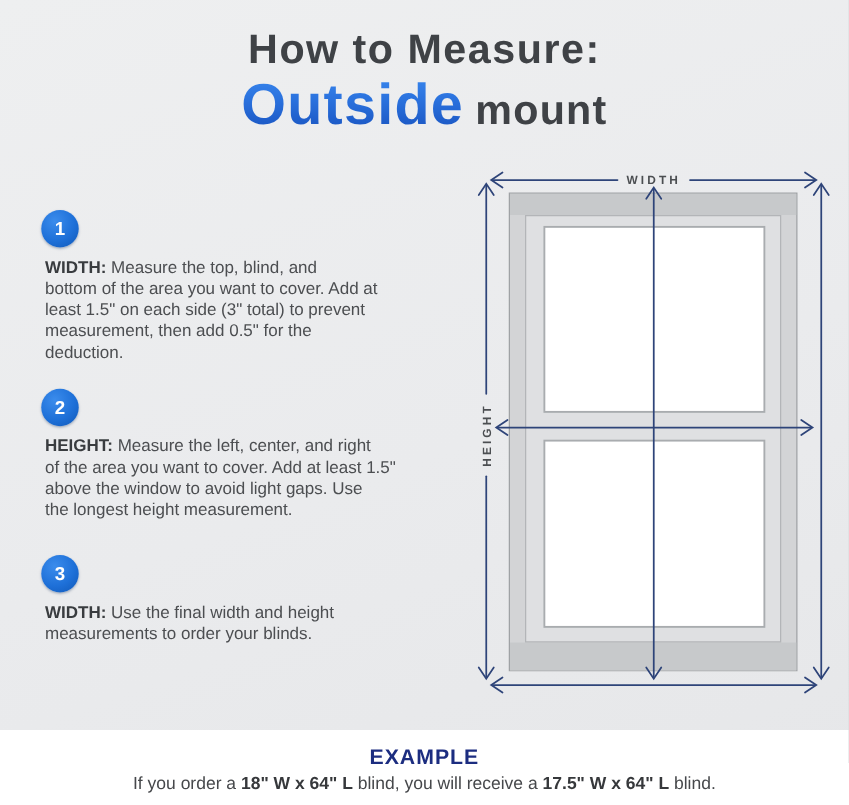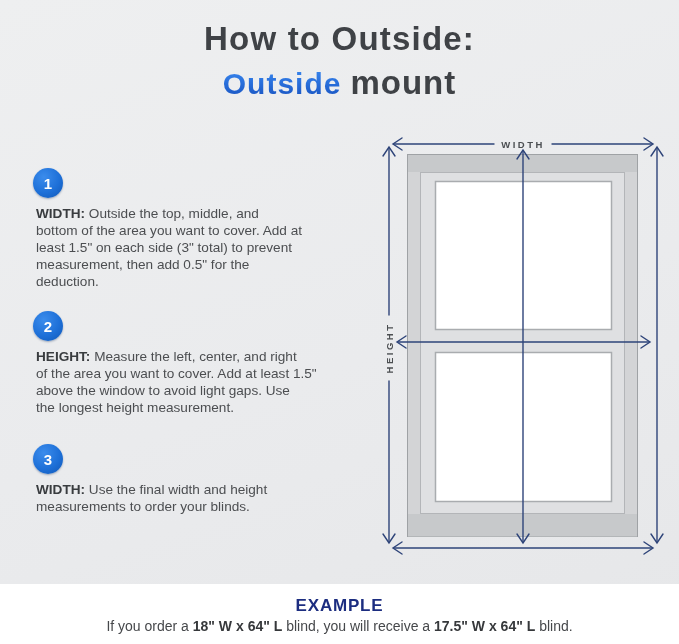--- a/index.html
+++ b/index.html
@@ -5,21 +5,21 @@
   html,body{margin:0;padding:0;background:#d8d9db;}
   .canvas{
     position:relative;width:679px;height:644px;overflow:hidden;
     background:linear-gradient(160deg,#eeeff0 0%,#eaebed 55%,#e6e7e9 100%);
     font-family:"Liberation Sans",sans-serif;
   }
   
   .header{position:absolute;top:19px;left:0;width:679px;text-align:center;}
   .title-line1{margin:0;font-size:33px;line-height:40px;font-weight:600;color:#3f4246;letter-spacing:1.2px;}
   .title-line2{margin:0;line-height:48px;}
-  .outside{font-size:30px;font-weight:800;letter-spacing:1px;color:#2161cb;vertical-align:baseline;}
+  .outside{font-size:46px;font-weight:800;letter-spacing:1px;color:#2161cb;vertical-align:baseline;}
   @supports (-webkit-background-clip:text){
     .outside{
       background:linear-gradient(180deg,#3b8af0 0%,#2a71dd 45%,#1750bd 100%);
       -webkit-background-clip:text;background-clip:text;
       color:transparent;-webkit-text-fill-color:transparent;
     }
   }
   .mount{font-size:33px;font-weight:600;color:#3f4246;letter-spacing:1px;margin-left:9px;}
   
   .step{position:absolute;left:31px;width:350px;}
@@ -42,28 +42,28 @@
   .example-heading{margin:0;padding-top:12px;font-size:17px;font-weight:700;color:#1c2d80;letter-spacing:.8px;text-align:center;}
   .example-text{margin:2px 0 0 0;font-size:14px;color:#46484b;}
   .example-text b{color:#36383b;font-weight:700;}
 </style>
 </head>
 <body>
 
 <div class="canvas">
 
   <div class="header">
-    <h1 class="title-line1">How to Outside:</h1>
+    <h1 class="title-line1">How to Measure:</h1>
     <div class="title-line2"><span class="outside">Outside</span><span class="mount">mount</span></div>
   </div>
 
   <div class="step step-1">
     <div class="badge">1</div>
     <div class="step-text">
-      <div class="line"><b class="lead">WIDTH:</b> <span>Outside the top, middle, and</span></div>
+      <div class="line"><b class="lead">WIDTH:</b> <span>Measure the top, blind, and</span></div>
       <div class="line">bottom of the area you want to cover. Add at</div>
       <div class="line">least 1.5" on each side (3" total) to prevent</div>
       <div class="line">measurement, then add 0.5" for the</div>
       <div class="line">deduction.</div>
     </div>
   </div>
 
   <div class="step step-2">
     <div class="badge">2</div>
     <div class="step-text">

